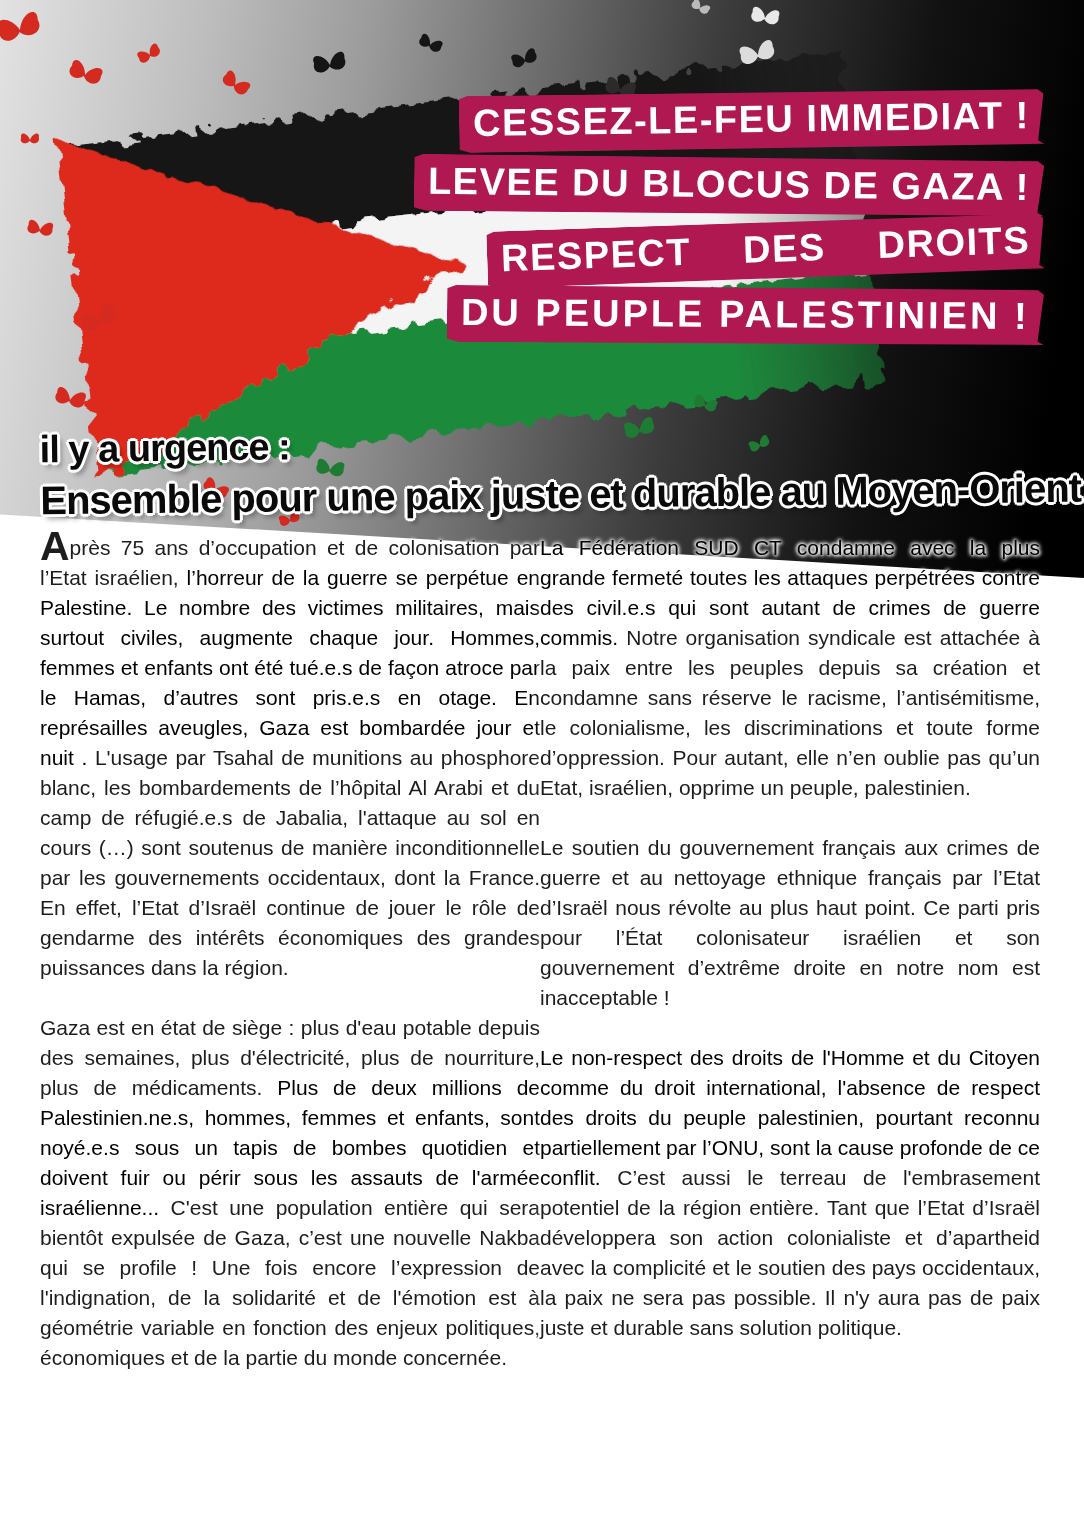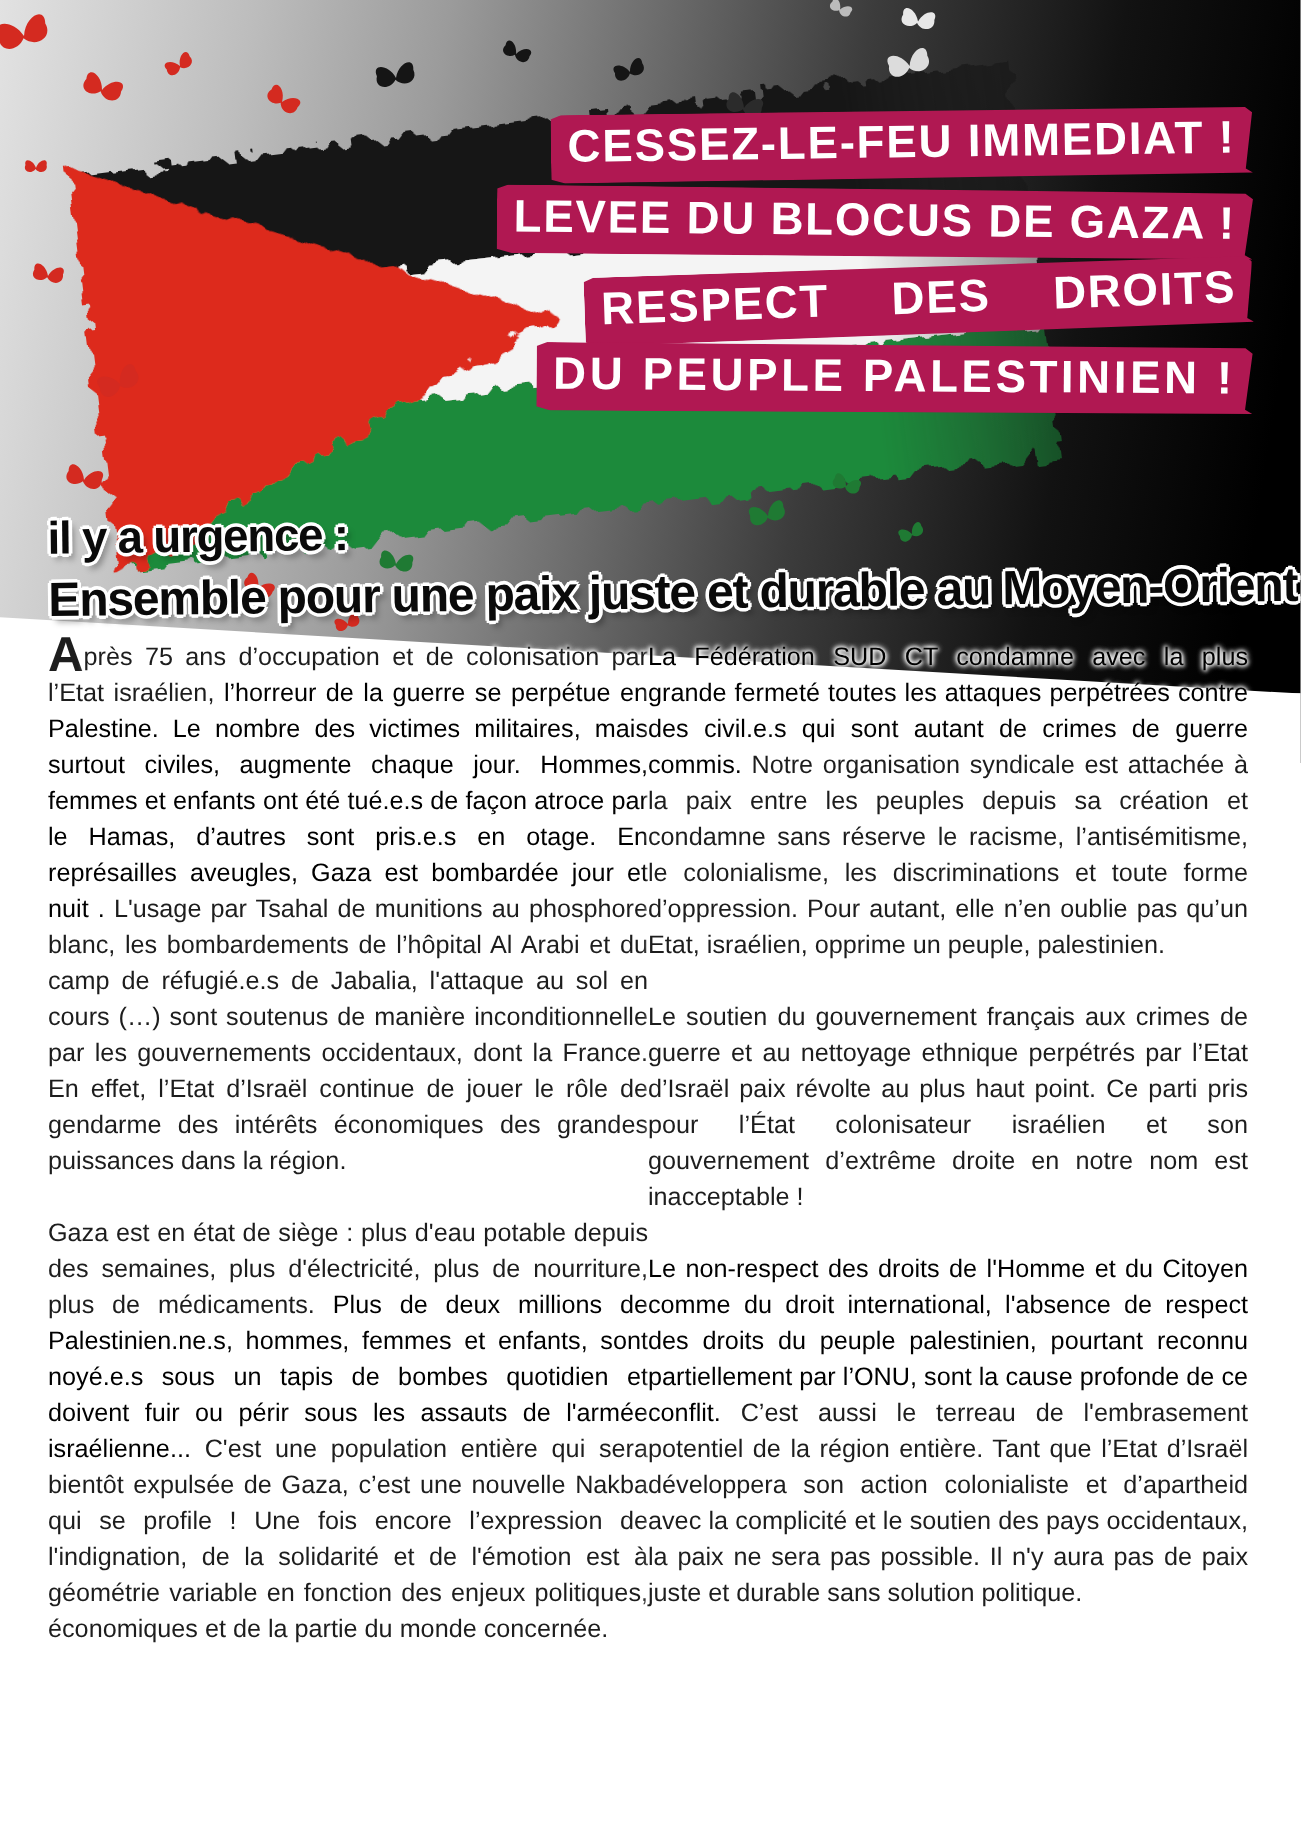--- a/index.html
+++ b/index.html
@@ -122,18 +122,18 @@
     <div class="sub-line sub-2">Ensemble pour une paix juste et durable au Moyen-Orient</div>
   </div>
 
   <div class="article">
     <div class="col">
       <p><span class="dropcap">A</span><span>près 75 ans d’occupation et de colonisation par l’Etat israélien, </span><span class="b">l’horreur de la guerre se perpétue en Palestine. Le nombre des victimes militaires, mais surtout civiles, augmente chaque jour. Hommes, femmes et enfants ont été tué.e.s de façon atroce par le Hamas, d’autres sont pris.e.s en otage. En représailles aveugles, Gaza est bombardée jour et nuit .</span><span> L'usage par Tsahal de munitions au phosphore blanc, les bombardements de l’hôpital Al Arabi et du camp de réfugié.e.s de Jabalia, l'attaque au sol en cours (…) sont soutenus de manière inconditionnelle par les gouvernements occidentaux, dont la France. En effet, l’Etat d’Israël continue de jouer le rôle de gendarme des intérêts économiques des grandes puissances dans la région.</span></p>
       <p><span>Gaza est en état de siège : plus d'eau potable depuis des semaines, plus d'électricité, plus de nourriture, plus de médicaments. </span><span class="b">Plus de deux millions de Palestinien.ne.s, hommes, femmes et enfants, sont noyé.e.s sous un tapis de bombes quotidien et doivent fuir ou périr sous les assauts de l'armée israélienne...</span><span> C'est une population entière qui sera bientôt expulsée de Gaza, c’est une nouvelle Nakba qui se profile ! Une fois encore l’expression de l'indignation, de la solidarité et de l'émotion est à géométrie variable en fonction des enjeux politiques, économiques et de la partie du monde concernée.</span></p>
     </div>
     <div class="col">
       <p><span class="b">La Fédération SUD CT condamne avec la plus grande fermeté toutes les attaques perpétrées contre des civil.e.s qui sont autant de crimes de guerre commis.</span><span> Notre organisation syndicale est attachée à la paix entre les peuples depuis sa création et condamne sans réserve le racisme, l’antisémitisme, le colonialisme, les discriminations et toute forme d’oppression. Pour autant, elle n’en oublie pas qu’un Etat, israélien, opprime un peuple, palestinien.</span></p>
-      <p><span>Le soutien du gouvernement français aux crimes de guerre et au nettoyage ethnique perpétrés par l’Etat d’Israël paix révolte au plus haut point. Ce parti pris pour l’État colonisateur israélien et son gouvernement d’extrême droite en notre nom est inacceptable !</span></p>
+      <p><span>Le soutien du gouvernement français aux crimes de guerre et au nettoyage ethnique français par l’Etat d’Israël nous révolte au plus haut point. Ce parti pris pour l’État colonisateur israélien et son gouvernement d’extrême droite en notre nom est inacceptable !</span></p>
       <p><span class="b">Le non-respect des droits de l'Homme et du Citoyen comme du droit international, l'absence de respect des droits du peuple palestinien, pourtant reconnu partiellement par l’ONU, sont la cause profonde de ce conflit.</span><span> C’est aussi le terreau de l'embrasement potentiel de la région entière. Tant que l’Etat d’Israël développera son action colonialiste et d’apartheid avec la complicité et le soutien des pays occidentaux, la paix ne sera pas possible. Il n'y aura pas de paix juste et durable sans solution politique.</span></p>
     </div>
   </div>
 
 </div>
 
 </body></html>

